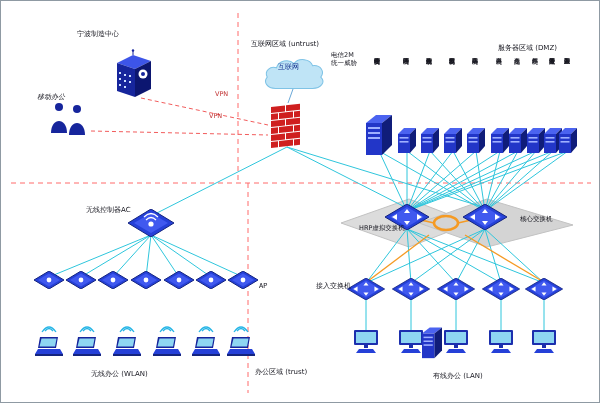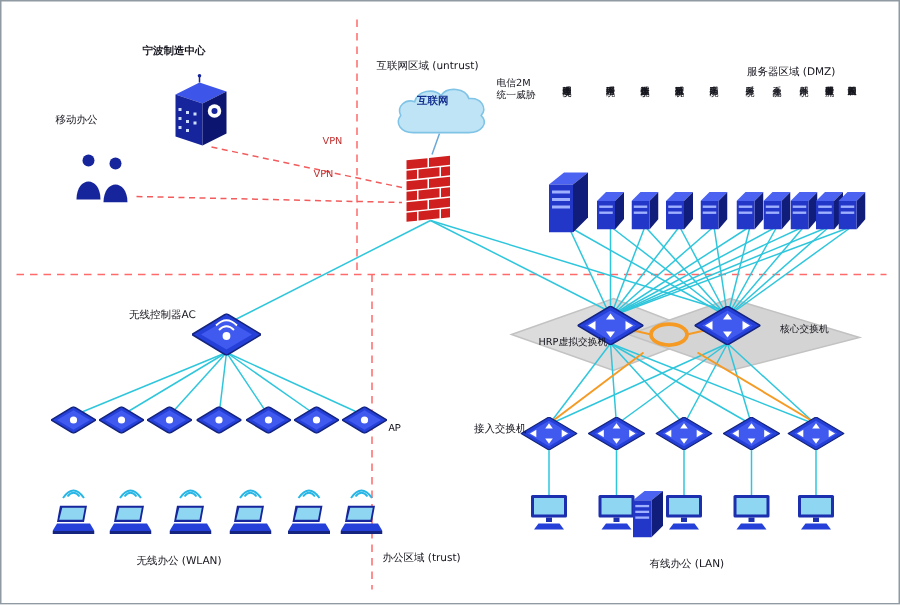--- a/index.html
+++ b/index.html
@@ -2,21 +2,21 @@
 <html><head>
 <meta charset="utf-8">
 <style>
   html,body{margin:0;padding:0;background:#e8e8e8;}
   .stage{position:relative;width:600px;height:403px;background:#fff;border:1px solid #8f9aa3;box-sizing:border-box;overflow:hidden;
          font-family:"DejaVu Sans","Liberation Sans",sans-serif;}
   svg.diagram{position:absolute;left:0;top:0;}
   .lbl{position:absolute;font-size:7px;line-height:1.25;color:#15151e;white-space:pre-line;z-index:5;}
   .lbl.small{font-size:6.5px;}
   .lbl.red{color:#c03030;margin-left:18px;}
-  .lbl.blue{color:#15318f;font-weight:bold;}
+  .lbl.blue{color:#15318f;font-weight:normal;}
   .vlabel{position:absolute;top:52px;height:62px;writing-mode:vertical-rl;text-orientation:upright;
           font-size:6px;line-height:1;color:#15151e;letter-spacing:0;z-index:5;}
 </style>
 </head>
 <body>
 
 <div class="stage">
 
 <svg class="diagram" width="600" height="403" viewBox="0 0 600 403">
   <defs>
@@ -249,22 +249,22 @@
   <use href="#laptop" x="226" y="336" width="28" height="20"></use>
 
   <use href="#monitor" x="352" y="328" width="26" height="26"></use>
   <use href="#monitor" x="397" y="328" width="26" height="26"></use>
   <use href="#tower" x="421" y="324" width="20" height="34"></use>
   <use href="#monitor" x="442" y="328" width="26" height="26"></use>
   <use href="#monitor" x="487" y="328" width="26" height="26"></use>
   <use href="#monitor" x="530" y="328" width="26" height="26"></use>
 </svg>
 
-<div class="lbl" style="left:94px;top:29px;font-weight:bold;">宁波制造中心</div>
-<div class="lbl" style="left:36px;top:75px;">移动办公</div>
+<div class="lbl" style="left:76px;top:29px;">宁波制造中心</div>
+<div class="lbl" style="left:36px;top:92px;font-style:italic;">移动办公</div>
 <div class="lbl" style="left:250px;top:39px;">互联网区域 (untrust)</div>
 <div class="lbl blue" style="left:277px;top:62px;">互联网</div>
 <div class="lbl small" style="left:330px;top:50px;">电信2M
 统一威胁</div>
 <div class="lbl" style="left:497px;top:43px;">服务器区域 (DMZ)</div>
 <div class="lbl small red" style="left:196px;top:89px;">VPN</div>
 <div class="lbl small red" style="left:190px;top:111px;">VPN</div>
 <div class="lbl" style="left:85px;top:205px;">无线控制器AC</div>
 <div class="lbl small" style="left:358px;top:223px;">HRP虚拟交换机</div>
 <div class="lbl small" style="left:519px;top:214px;">核心交换机</div>

